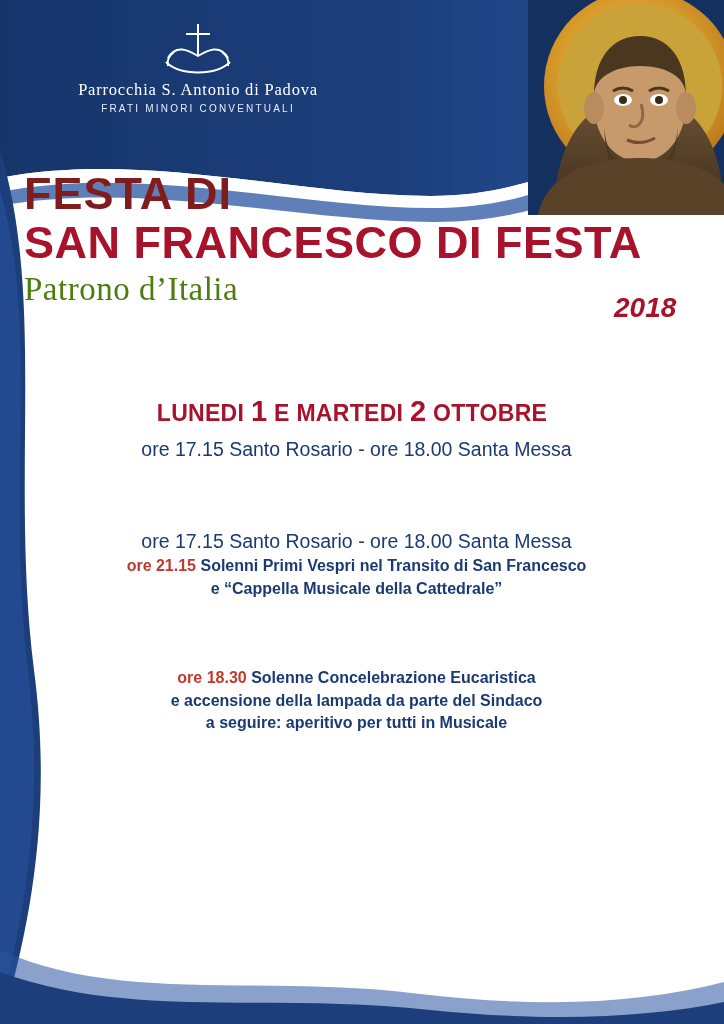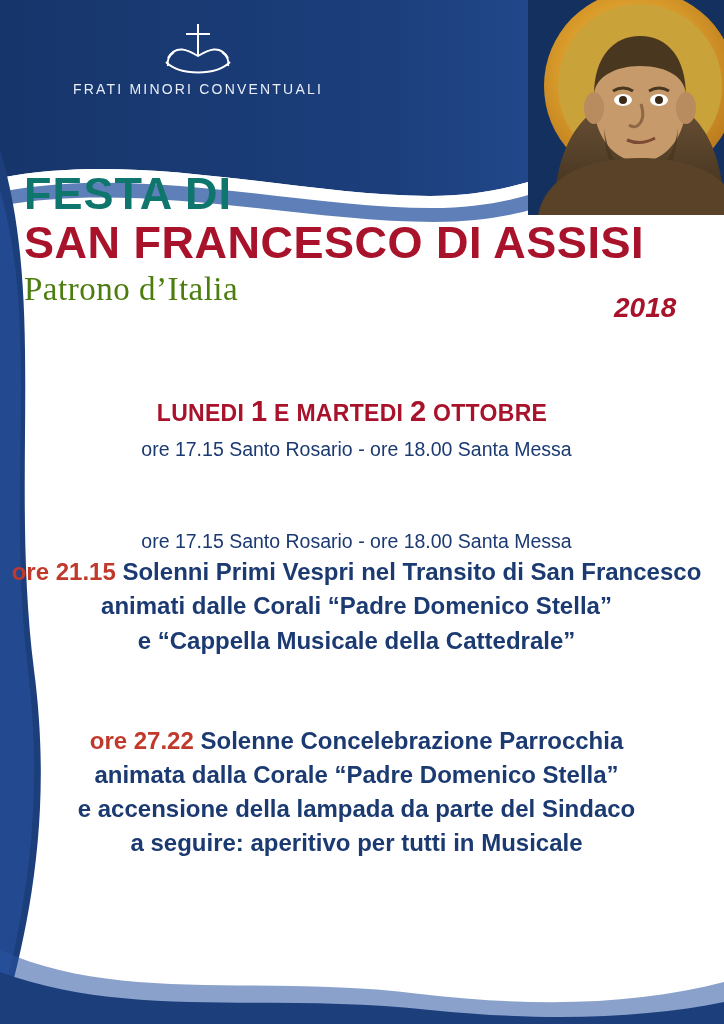--- a/index.html
+++ b/index.html
@@ -47,21 +47,21 @@
   }
   .logo-title {
     font-family: "Liberation Serif", serif;
     font-size: 16.5px;
     letter-spacing: 0.8px;
     color: #ffffff;
     white-space: nowrap;
   }
   .logo-sub {
     font-family: "Liberation Sans", sans-serif;
-    font-size: 14px;
+    font-size: 10px;
     letter-spacing: 2.2px;
     color: #e9eef8;
     margin-top: 3px;
   }
 
   
   .saint {
     position: absolute;
     right: 0;
     top: 0;
@@ -77,21 +77,21 @@
     left: 24px;
     top: 170px;
     width: 690px;
     z-index: 7;
   }
   .t-line1 {
     font-family: "Liberation Sans", sans-serif;
     font-weight: bold;
     font-size: 45px;
     letter-spacing: 1px;
-    color: #0f766e;
+    color: #7f1d1d;
     line-height: 1.05;
   }
   .t-line2 {
     font-family: "Liberation Sans", sans-serif;
     font-weight: bold;
     font-size: 45px;
     letter-spacing: 0.5px;
     color: #a8132b;
     line-height: 1.15;
     position: relative;
@@ -139,21 +139,21 @@
   }
   .line {
     font-family: "Liberation Sans", sans-serif;
     font-size: 19.5px;
     color: #1b3a72;
     line-height: 1.42;
     margin-left: 9px;
   }
   .line.bold {
     font-weight: bold;
-    font-size: 24px;
+    font-size: 16px;
   }
   .hour {
     color: #c0392b;
     font-weight: bold;
   }
   .gap-1 { height: 38px; }
   .gap-2 { height: 40px; }
 
   
   .side-band {
@@ -245,46 +245,45 @@
         <g stroke="#ffffff" stroke-width="2" fill="none">
           <line x1="40" y1="2" x2="40" y2="34"></line>
           <line x1="28" y1="12" x2="52" y2="12"></line>
           <path d="M10,36 C18,22 30,28 40,34 C50,28 62,22 70,36"></path>
           <path d="M8,40 C22,54 58,54 72,40"></path>
           <path d="M16,30 q-8,6 -6,14"></path>
           <path d="M64,30 q8,6 6,14"></path>
         </g>
       </svg>
     </div>
+    <div class="logo-title">Parrocchia S. Antonio di Padova</div>
     <div class="logo-sub">FRATI MINORI CONVENTUALI</div>
   </div>
 
   <div class="title-area">
     <div class="t-line1">FESTA DI</div>
-    <div class="t-line2">SAN FRANCESCO DI ASSISI</div>
+    <div class="t-line2">SAN FRANCESCO DI FESTA</div>
     <div class="t-sub">Patrono d’Italia</div>
   </div>
   <div class="t-year">2018</div>
 
   <div class="program">
       <div class="block">
         <div class="block-head"><span class="small">LUNEDI </span><span>1</span><span class="small"> E </span><span class="small">MARTEDI </span><span>2</span><span class="small"> OTTOBRE</span></div>
         <div class="line"><span>ore 17.15 Santo Rosario - ore 18.00 Santa Messa</span></div>
       </div>
       <div class="gap-1"></div>
       <div class="block">
         <div class="line"><span>ore 17.15 Santo Rosario - ore 18.00 Santa Messa</span></div>
         <div class="line bold"><span class="hour">ore 21.15</span><span> Solenni Primi Vespri nel Transito di San Francesco</span></div>
-        <div class="line bold"><span>animati dalle Corali “Padre Domenico Stella”</span></div>
         <div class="line bold"><span>e “Cappella Musicale della Cattedrale”</span></div>
       </div>
       <div class="gap-2"></div>
       <div class="block">
-        <div class="line bold"><span class="hour">ore 27.22</span><span> Solenne Concelebrazione Parrocchia</span></div>
-        <div class="line bold"><span>animata dalla Corale “Padre Domenico Stella”</span></div>
+        <div class="line bold"><span class="hour">ore 18.30</span><span> Solenne Concelebrazione Eucaristica</span></div>
         <div class="line bold"><span>e accensione della lampada da parte del Sindaco</span></div>
         <div class="line bold"><span>a seguire: aperitivo per tutti in Musicale</span></div>
       </div>
     </div>
 
   <div class="side-band">
     <svg width="120" height="880" viewBox="0 0 120 880">
       <path d="M0,0 C46,150 10,330 34,520 C54,672 26,790 0,880 Z" fill="#1c3f7c"></path>
       <path d="M0,40 C40,180 6,340 28,520 C46,670 20,780 0,860 Z" fill="#2a54a0" opacity="0.55"></path>
     </svg>

